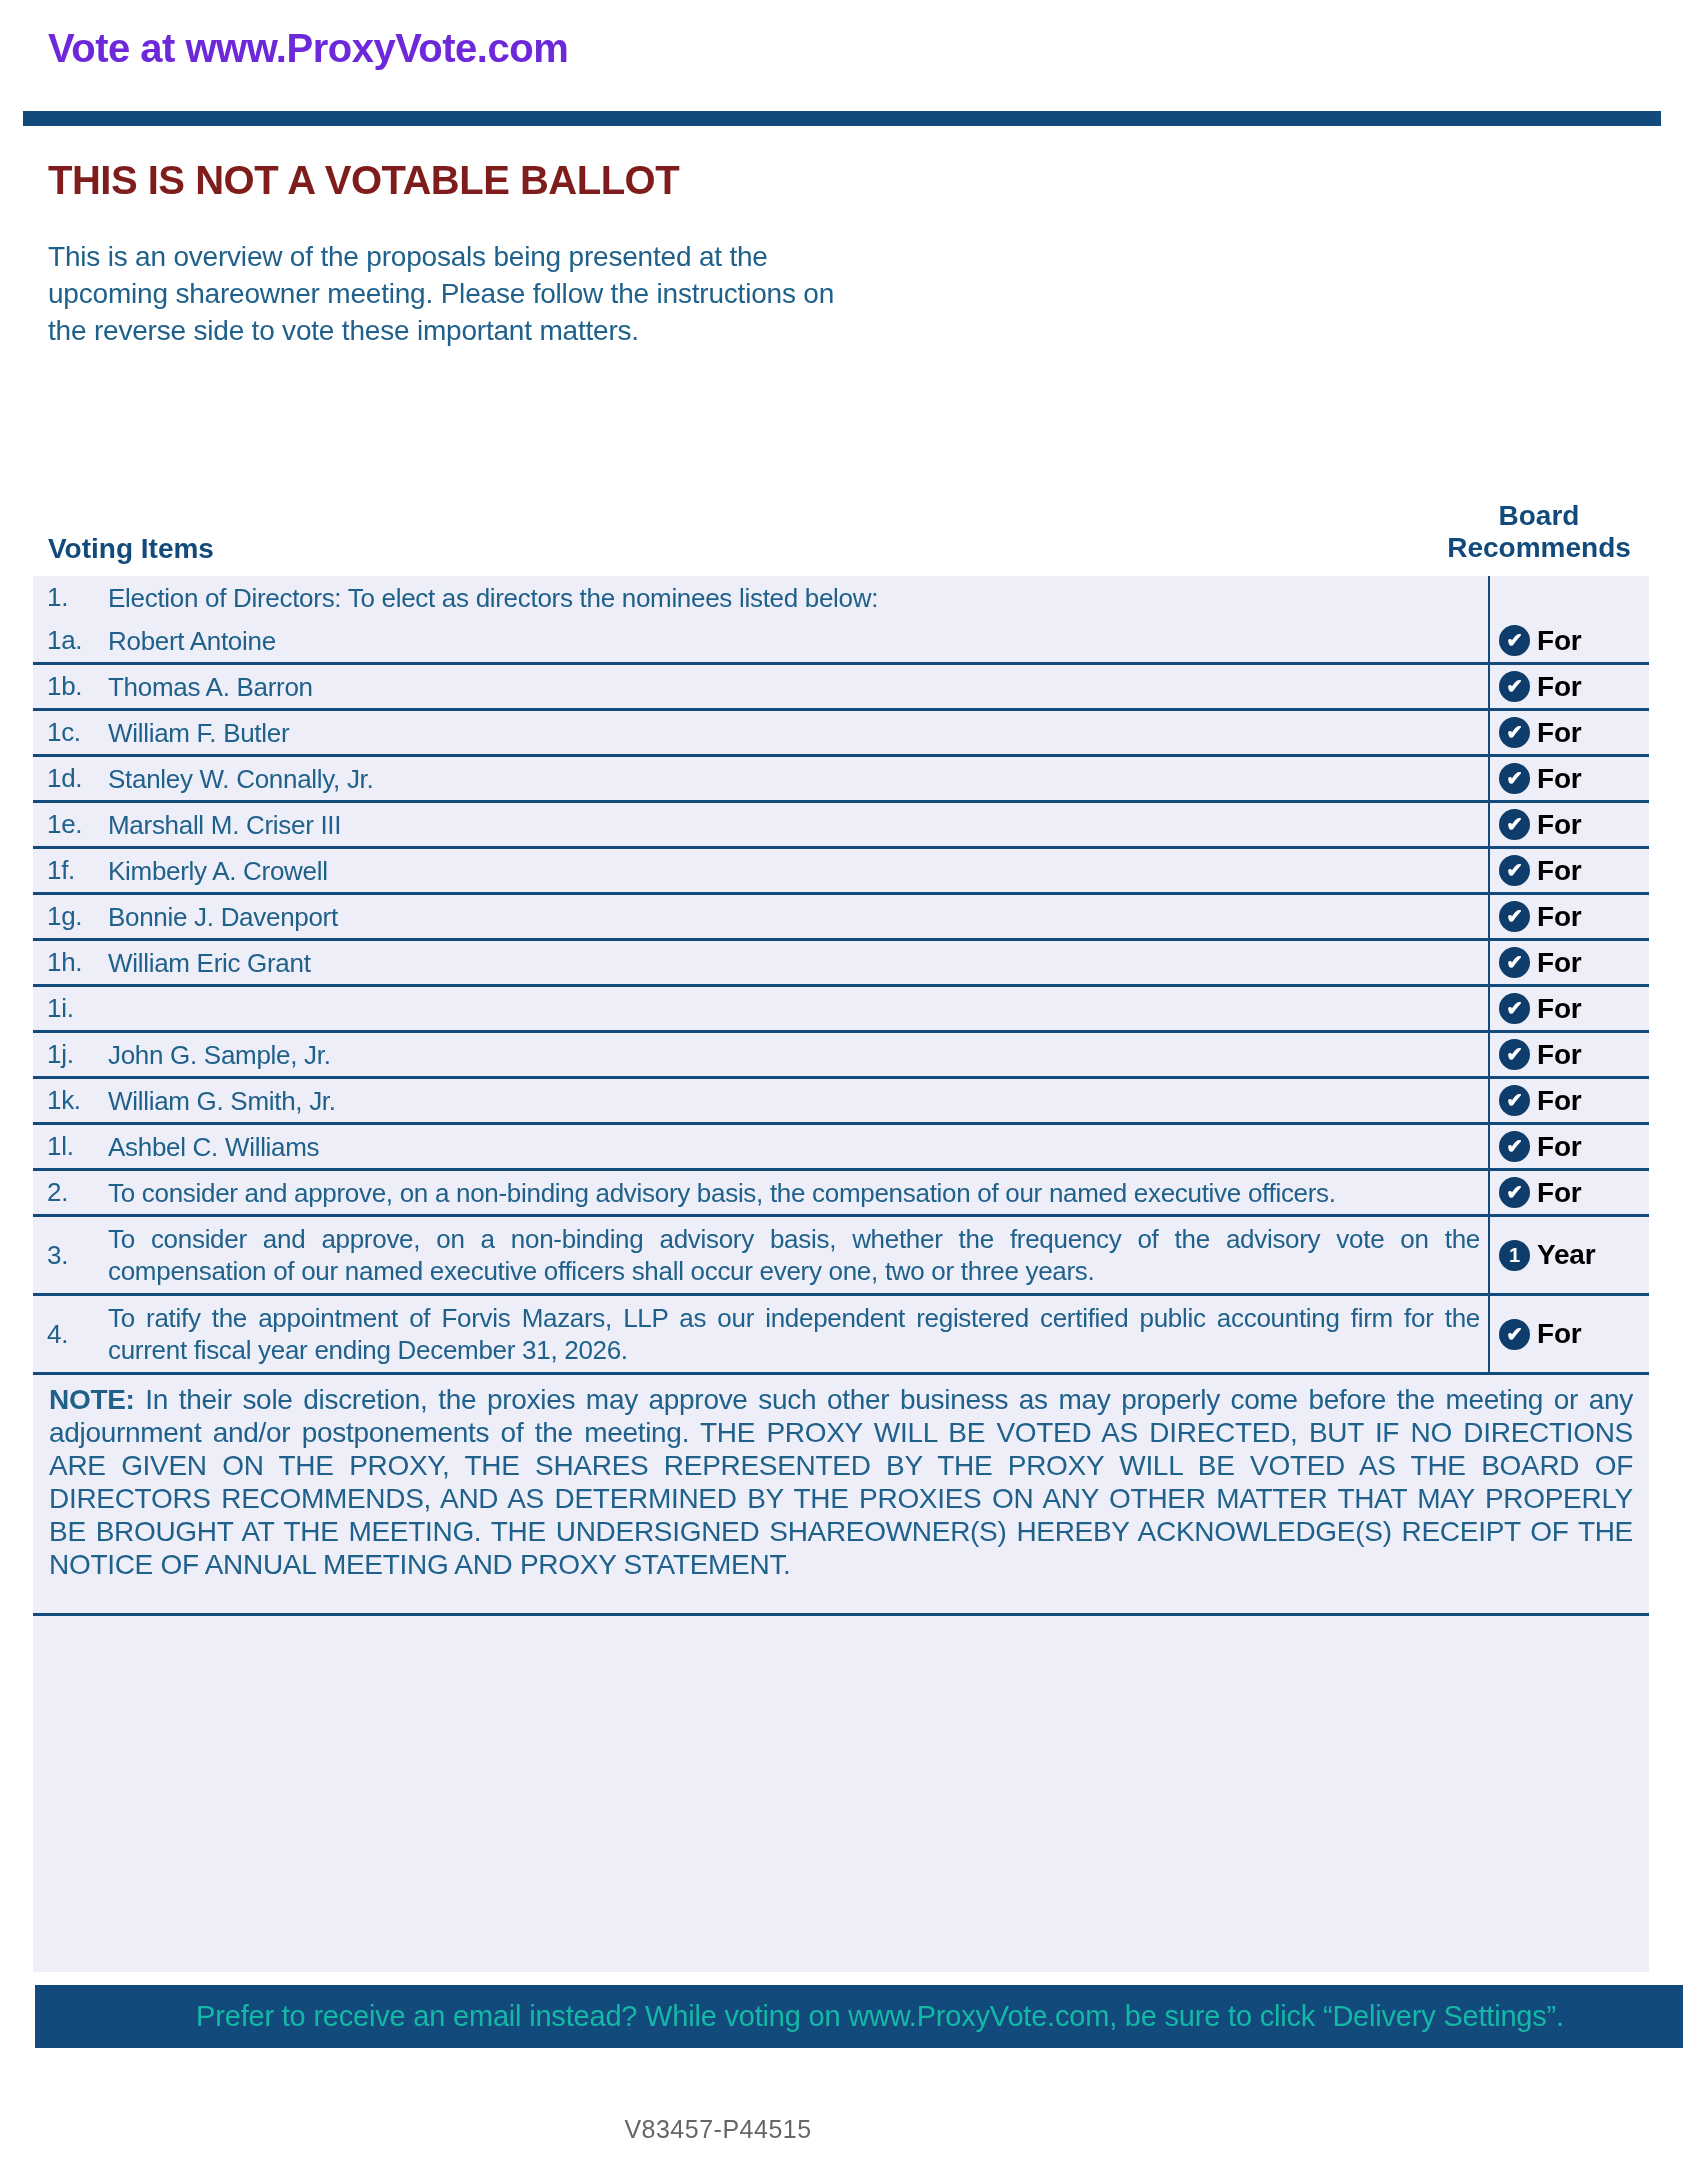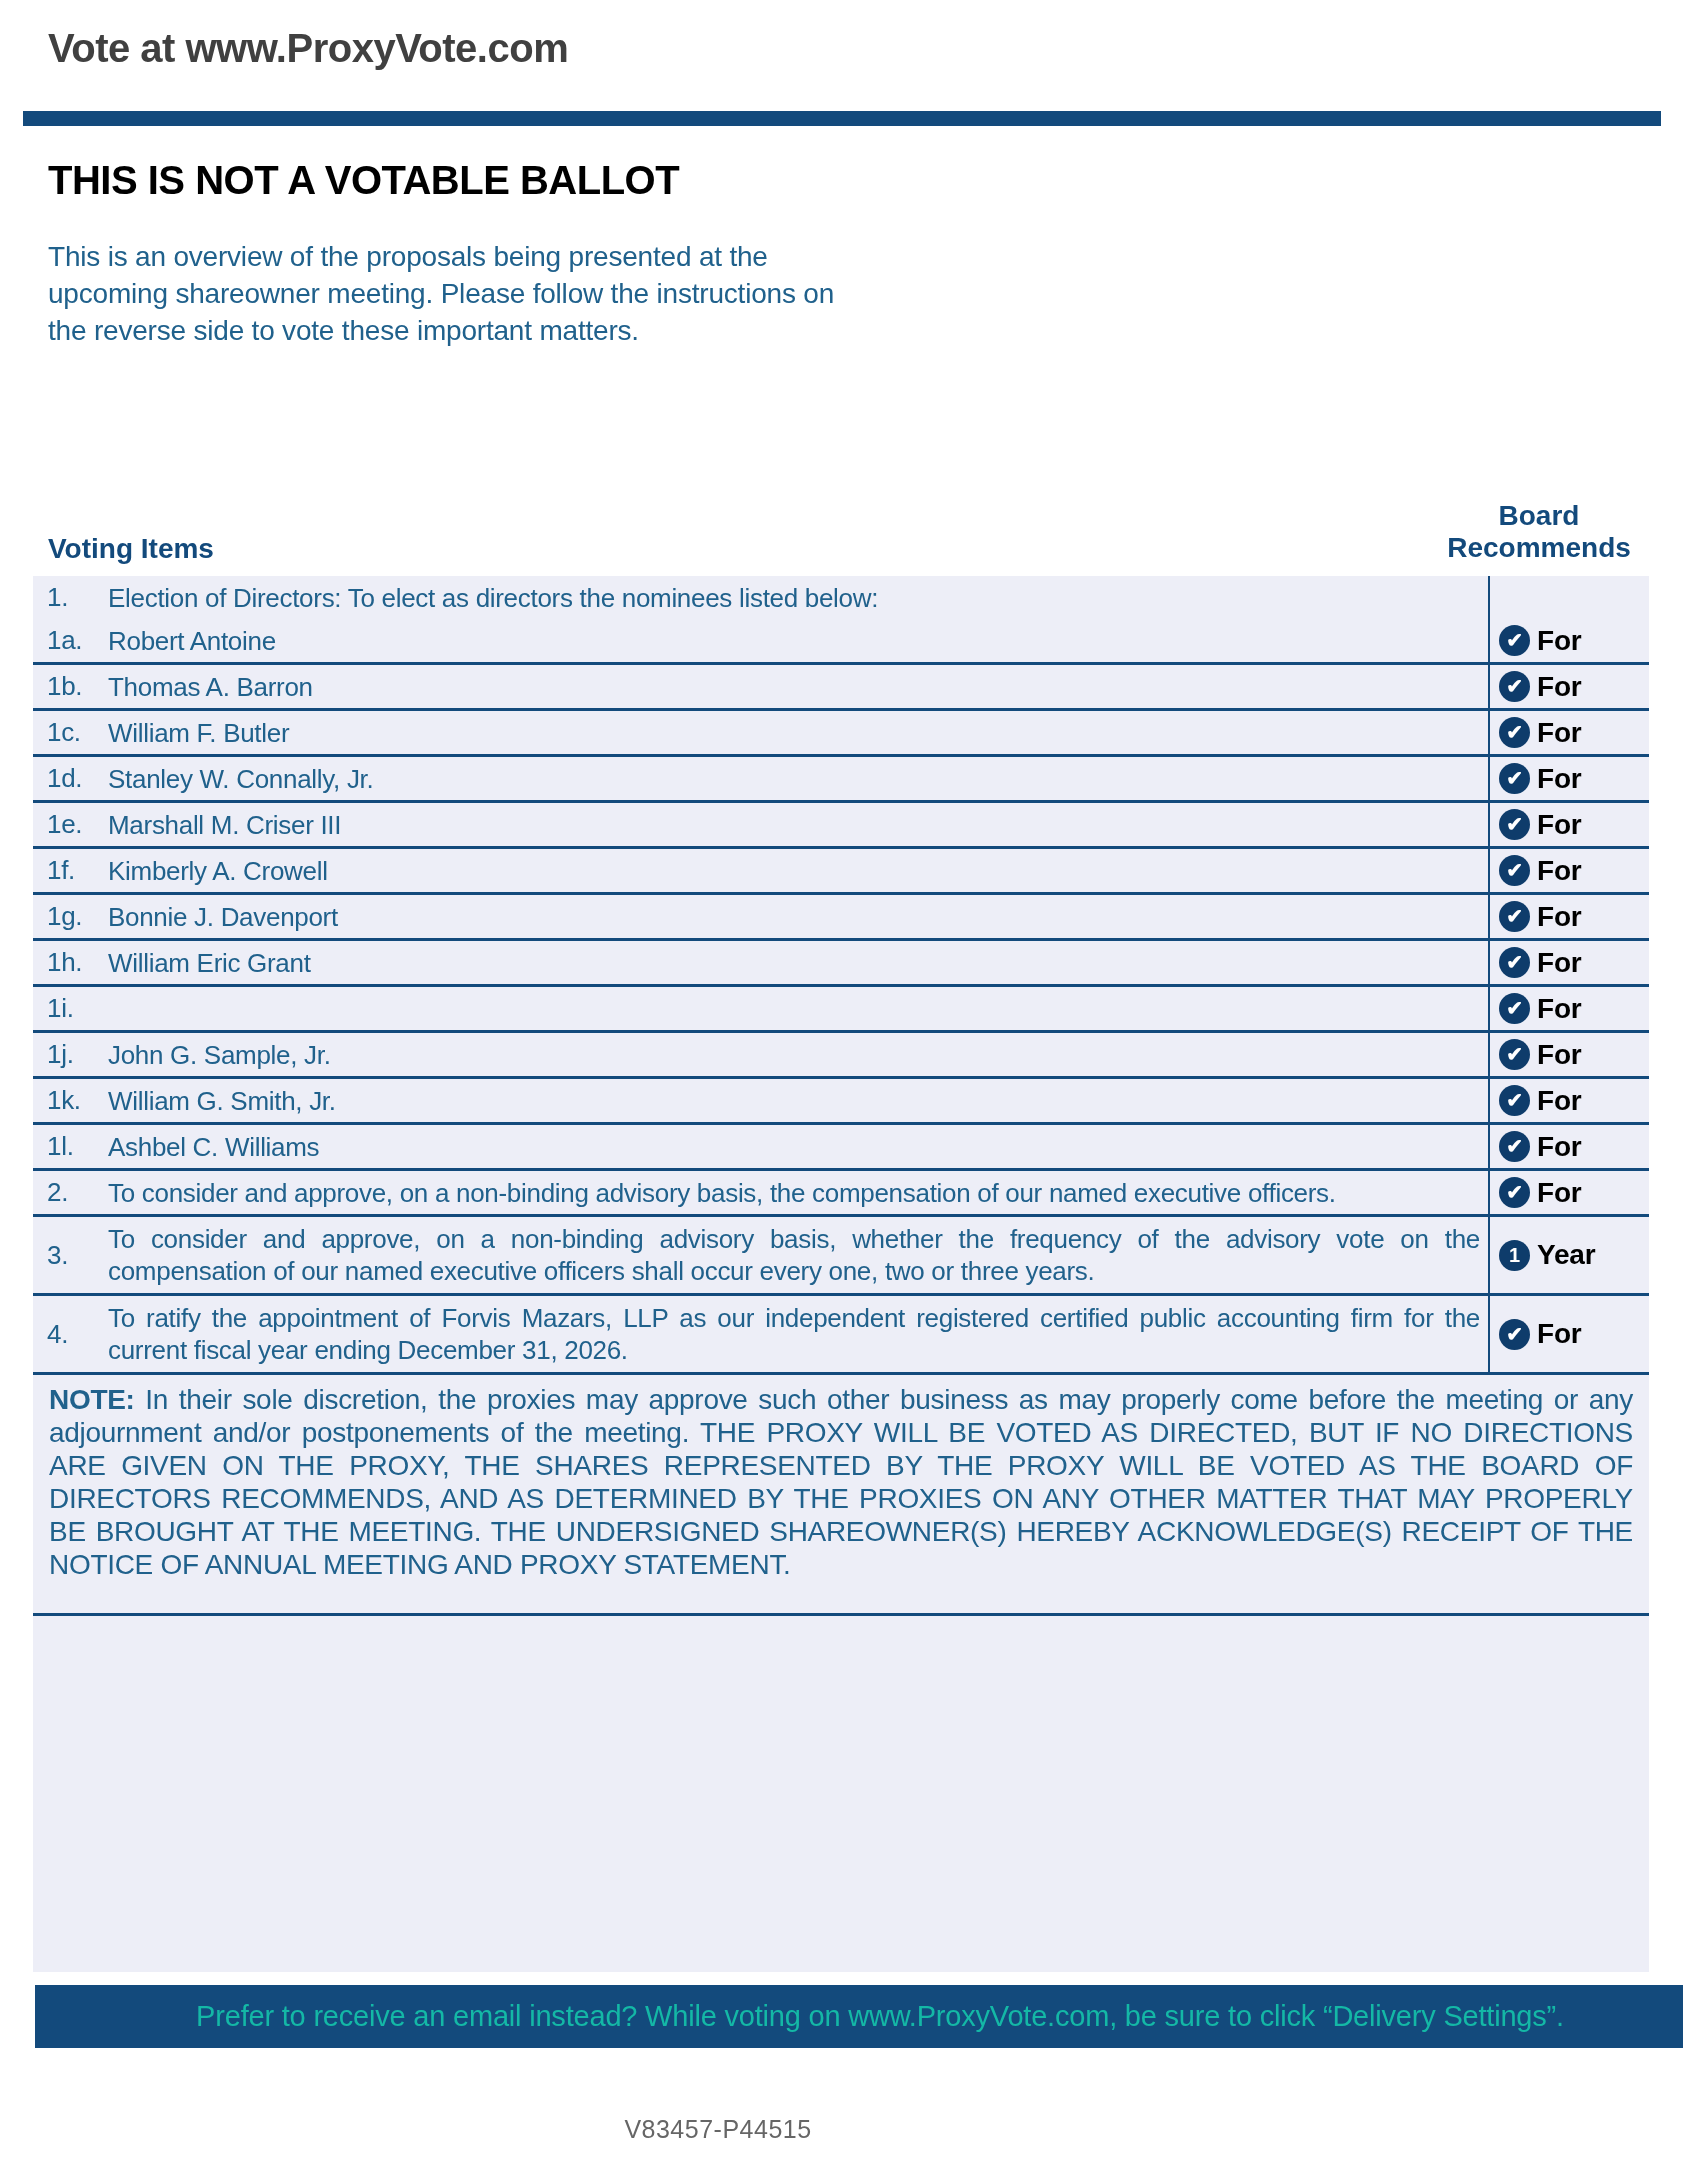--- a/index.html
+++ b/index.html
@@ -2,28 +2,28 @@
 <html><head>
 <meta charset="utf-8">
 <style>
   html,body{margin:0;padding:0;background:#fff;}
   .page{
     position:relative;width:1683px;height:2178px;background:#ffffff;overflow:hidden;
     font-family:"Liberation Sans",sans-serif;
   }
   .brand{
     position:absolute;left:48px;top:26px;
-    font-size:40px;font-weight:bold;color:#404040;letter-spacing:-0.5px;
+    font-size:40px;font-weight:bold;color:#6d28d9;letter-spacing:-0.5px;
   }
   .rule{
     position:absolute;left:23px;top:111px;width:1638px;height:15px;background:#134A7C;
   }
   .doc-title{
     position:absolute;left:48px;top:158px;margin:0;
-    font-size:40px;font-weight:bold;color:#000000;letter-spacing:-0.5px;
+    font-size:40px;font-weight:bold;color:#7f1d1d;letter-spacing:-0.5px;
   }
   .intro{
     position:absolute;left:48px;top:238px;width:950px;
     font-size:28px;line-height:37px;color:#20618C;letter-spacing:-0.2px;
   }
   .thead-left{
     position:absolute;left:48px;top:533px;
     font-size:28px;font-weight:bold;color:#134A7C;
   }
   .thead-right{

